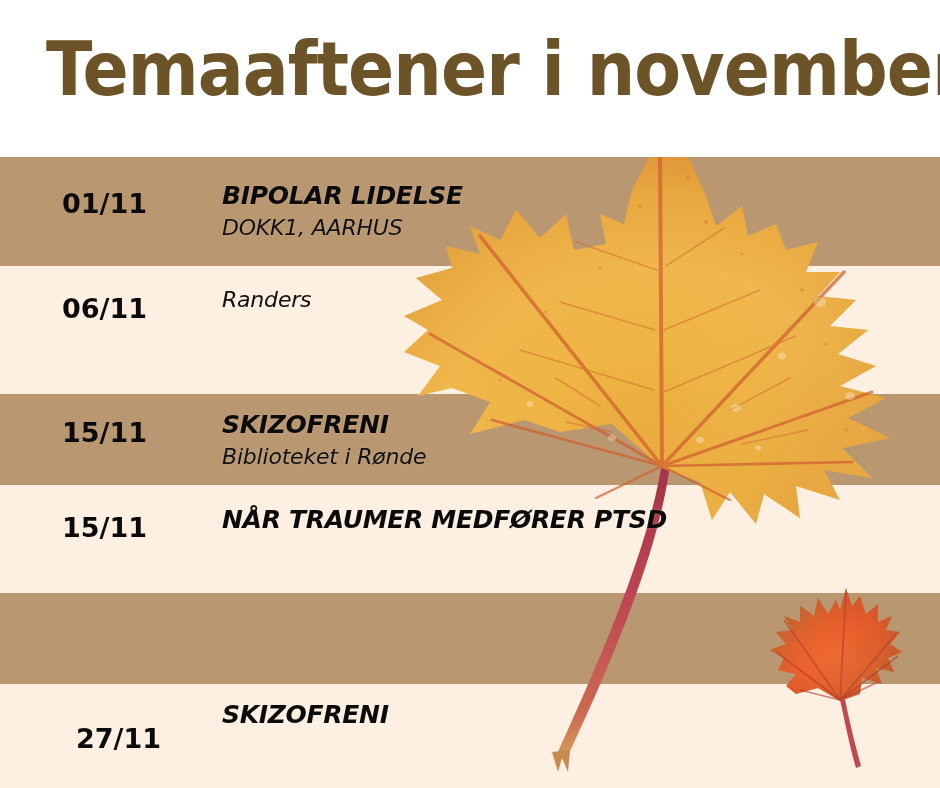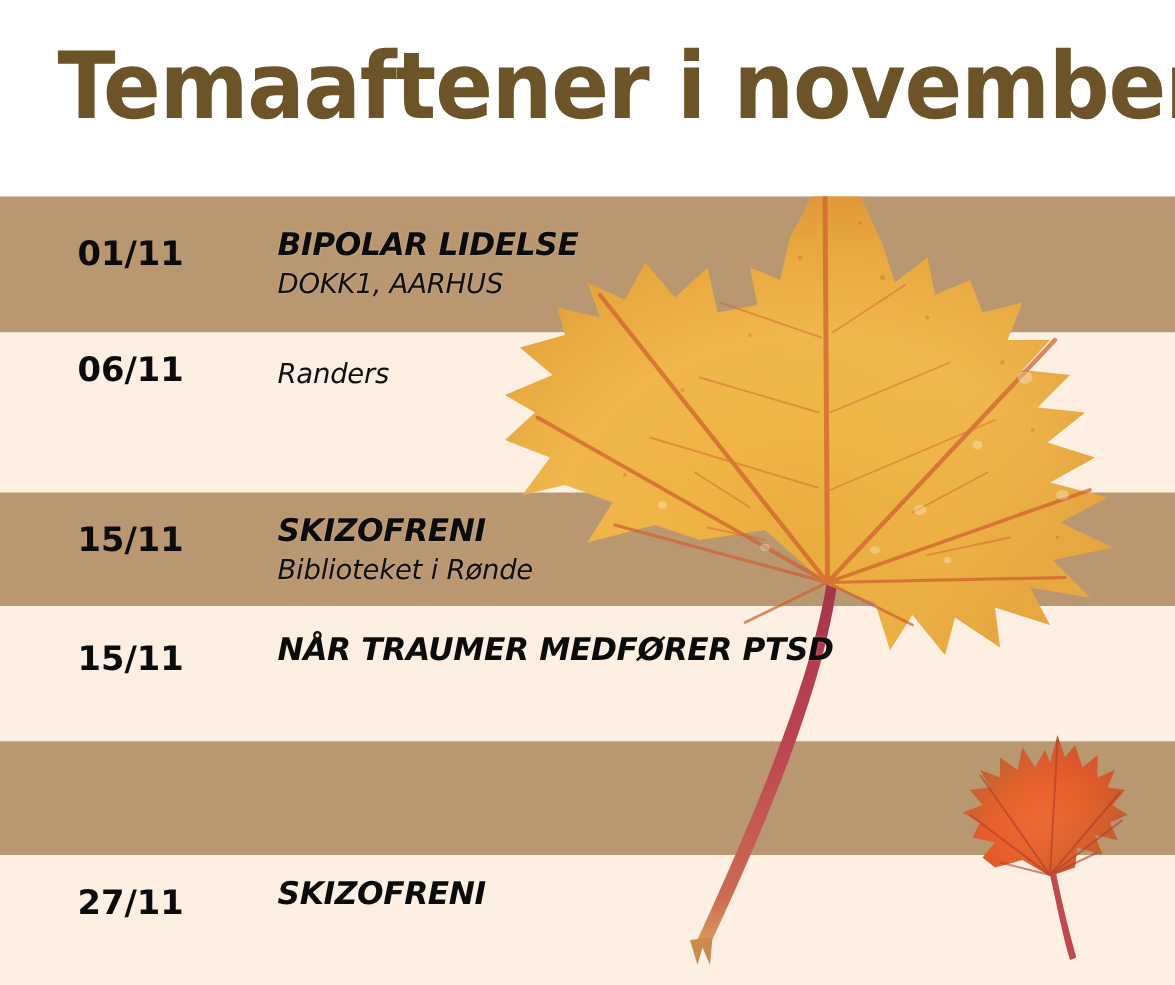--- a/index.html
+++ b/index.html
@@ -276,39 +276,39 @@
 
   <div class="rows">
       <div class="row" style="top: 157px; height: 109px;">
         <div class="row-date" style="top: 32px;">01/11</div>
         <div class="row-body" style="top: 22px;">
           <div class="row-title"><span>BIPOLAR LIDELSE</span></div>
           <div class="row-venue">DOKK1, AARHUS</div>
         </div>
       </div>
       <div class="row" style="top: 266px; height: 128px;">
-        <div class="row-date" style="top: 16px;">06/11</div>
+        <div class="row-date" style="top: 28px;">06/11</div>
         <div class="row-body" style="top: 18px;">
           <div class="row-venue">Randers</div>
         </div>
       </div>
       <div class="row" style="top: 394px; height: 91px;">
         <div class="row-date" style="top: 24px;">15/11</div>
         <div class="row-body" style="top: 14px;">
           <div class="row-title"><span>SKIZOFRENI</span></div>
           <div class="row-venue">Biblioteket i Rønde</div>
         </div>
       </div>
       <div class="row" style="top: 485px; height: 108px;">
         <div class="row-date" style="top: 28px;">15/11</div>
         <div class="row-body" style="top: 18px;">
           <div class="row-title"><span>NÅR TRAUMER MEDFØRER PTSD</span></div>
         </div>
       </div>
       <div class="row" style="top: 684px; height: 104px;">
-        <div class="row-date" style="top: 24px;">27/11</div>
+        <div class="row-date" style="top: 40px; margin-left: 14px;">27/11</div>
         <div class="row-body" style="top: 14px;">
           <div class="row-title"><span>SKIZOFRENI</span></div>
         </div>
       </div>
     </div>
 
 </div>
 
 </body></html>

